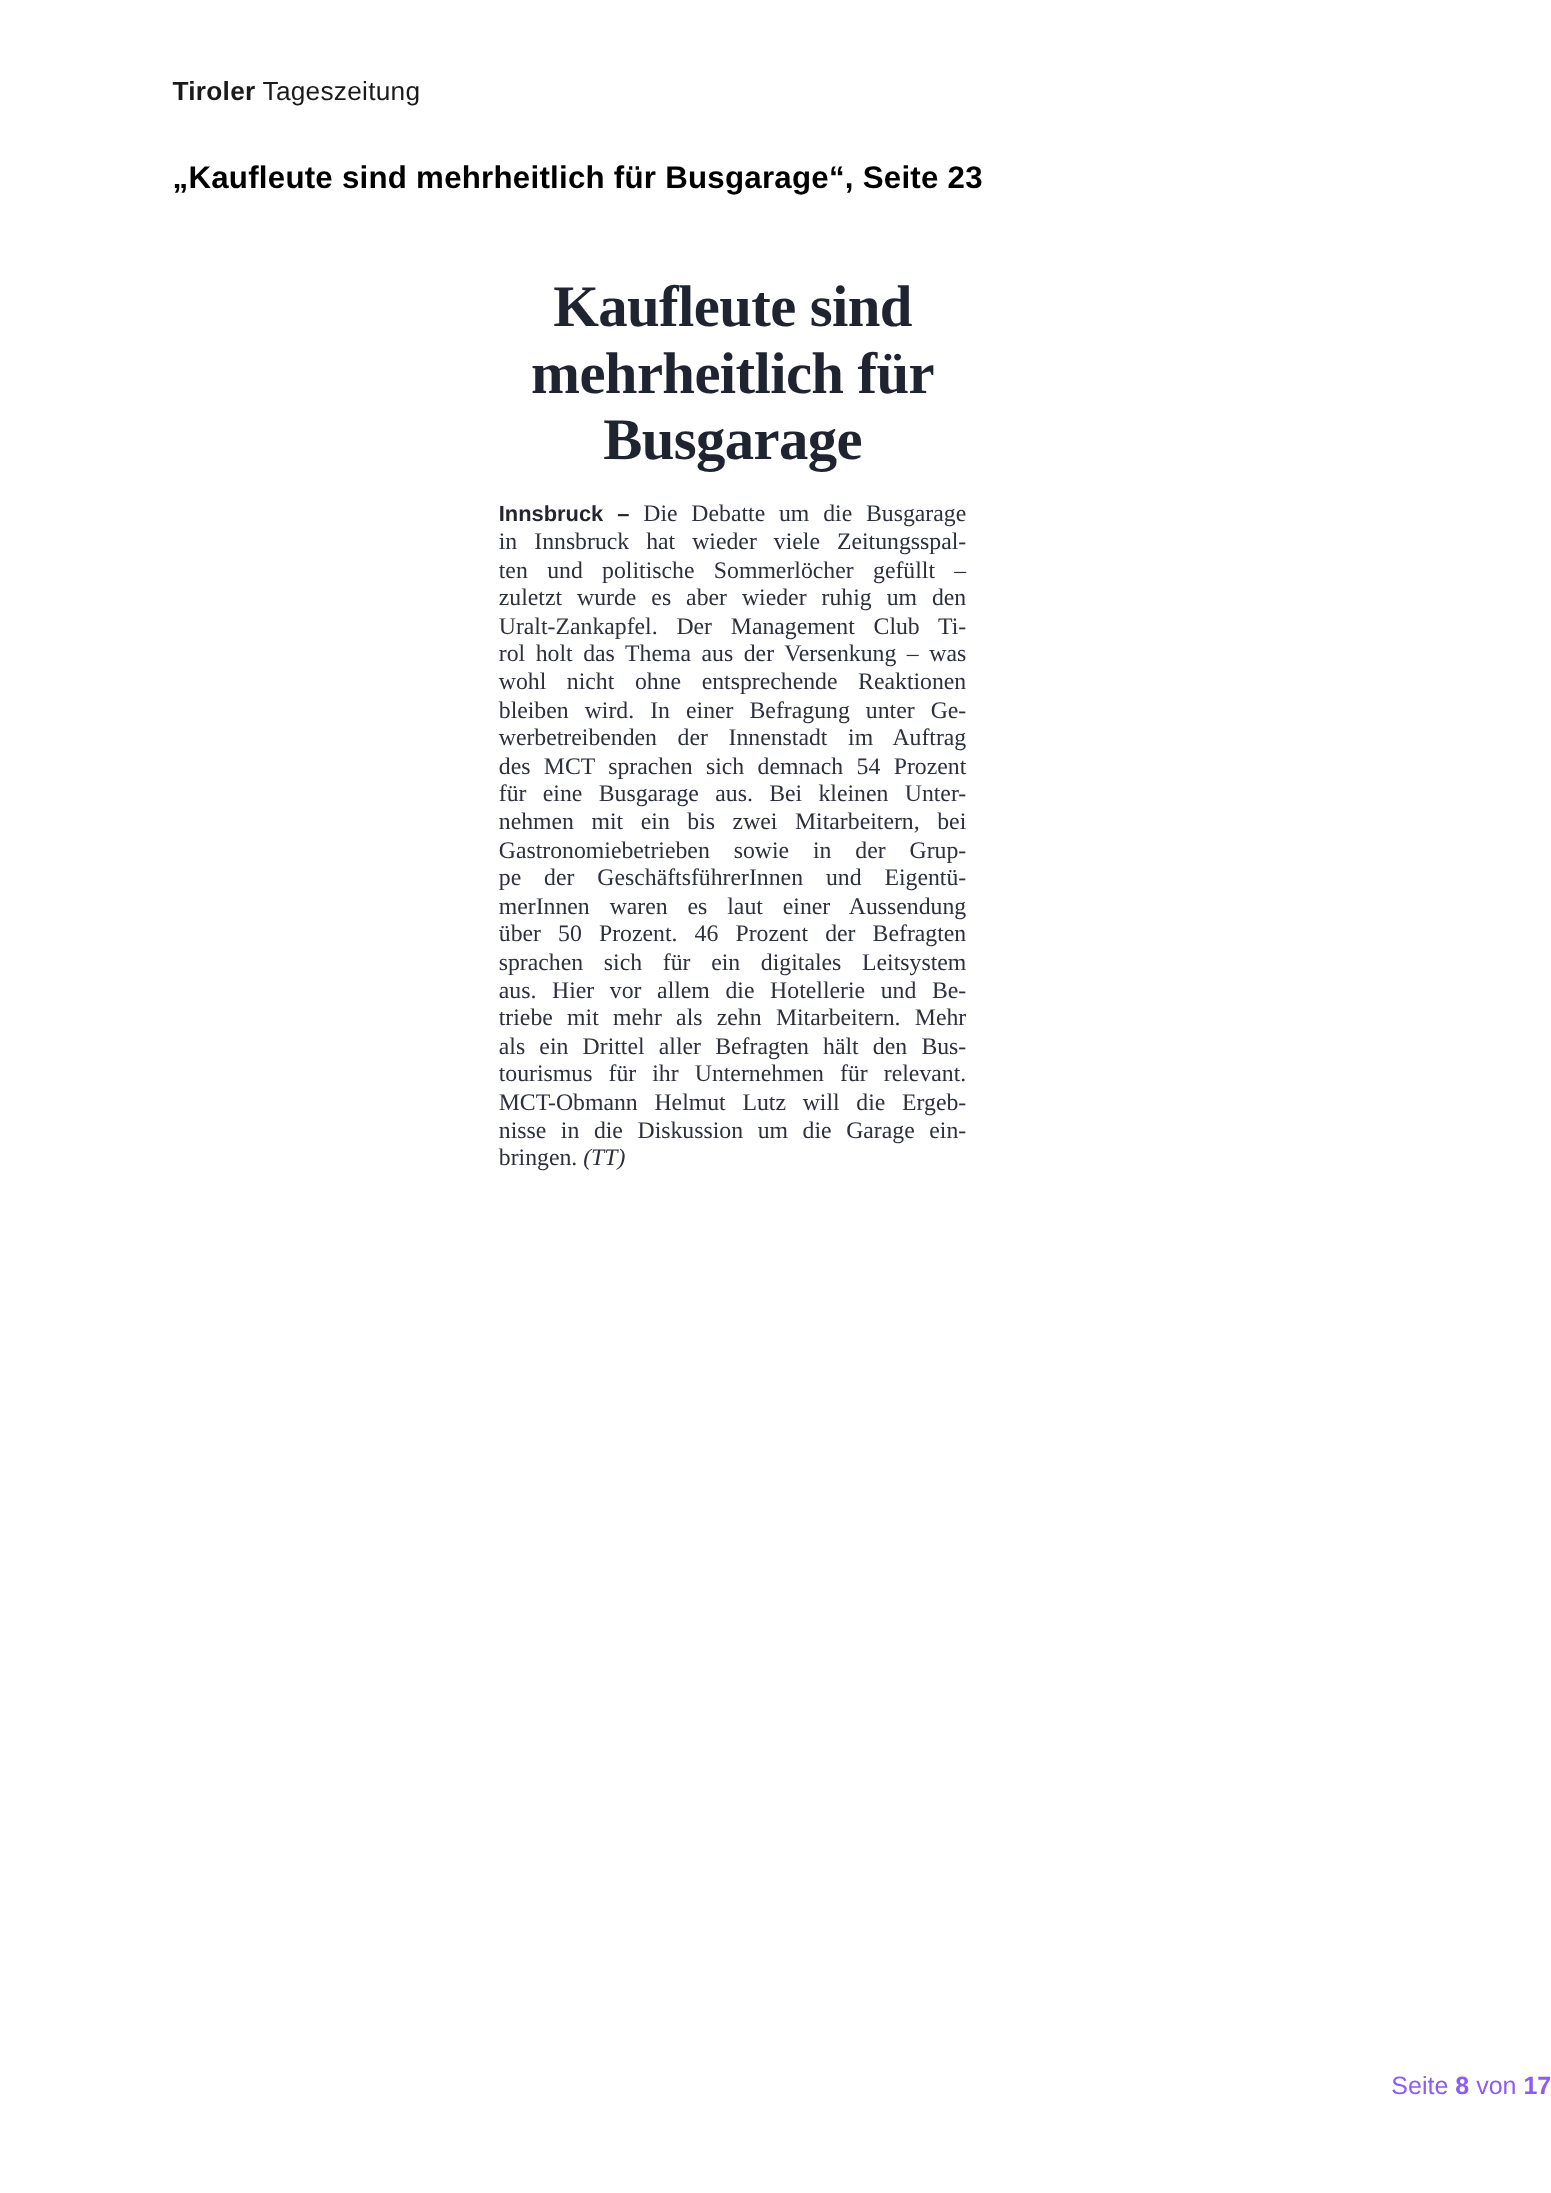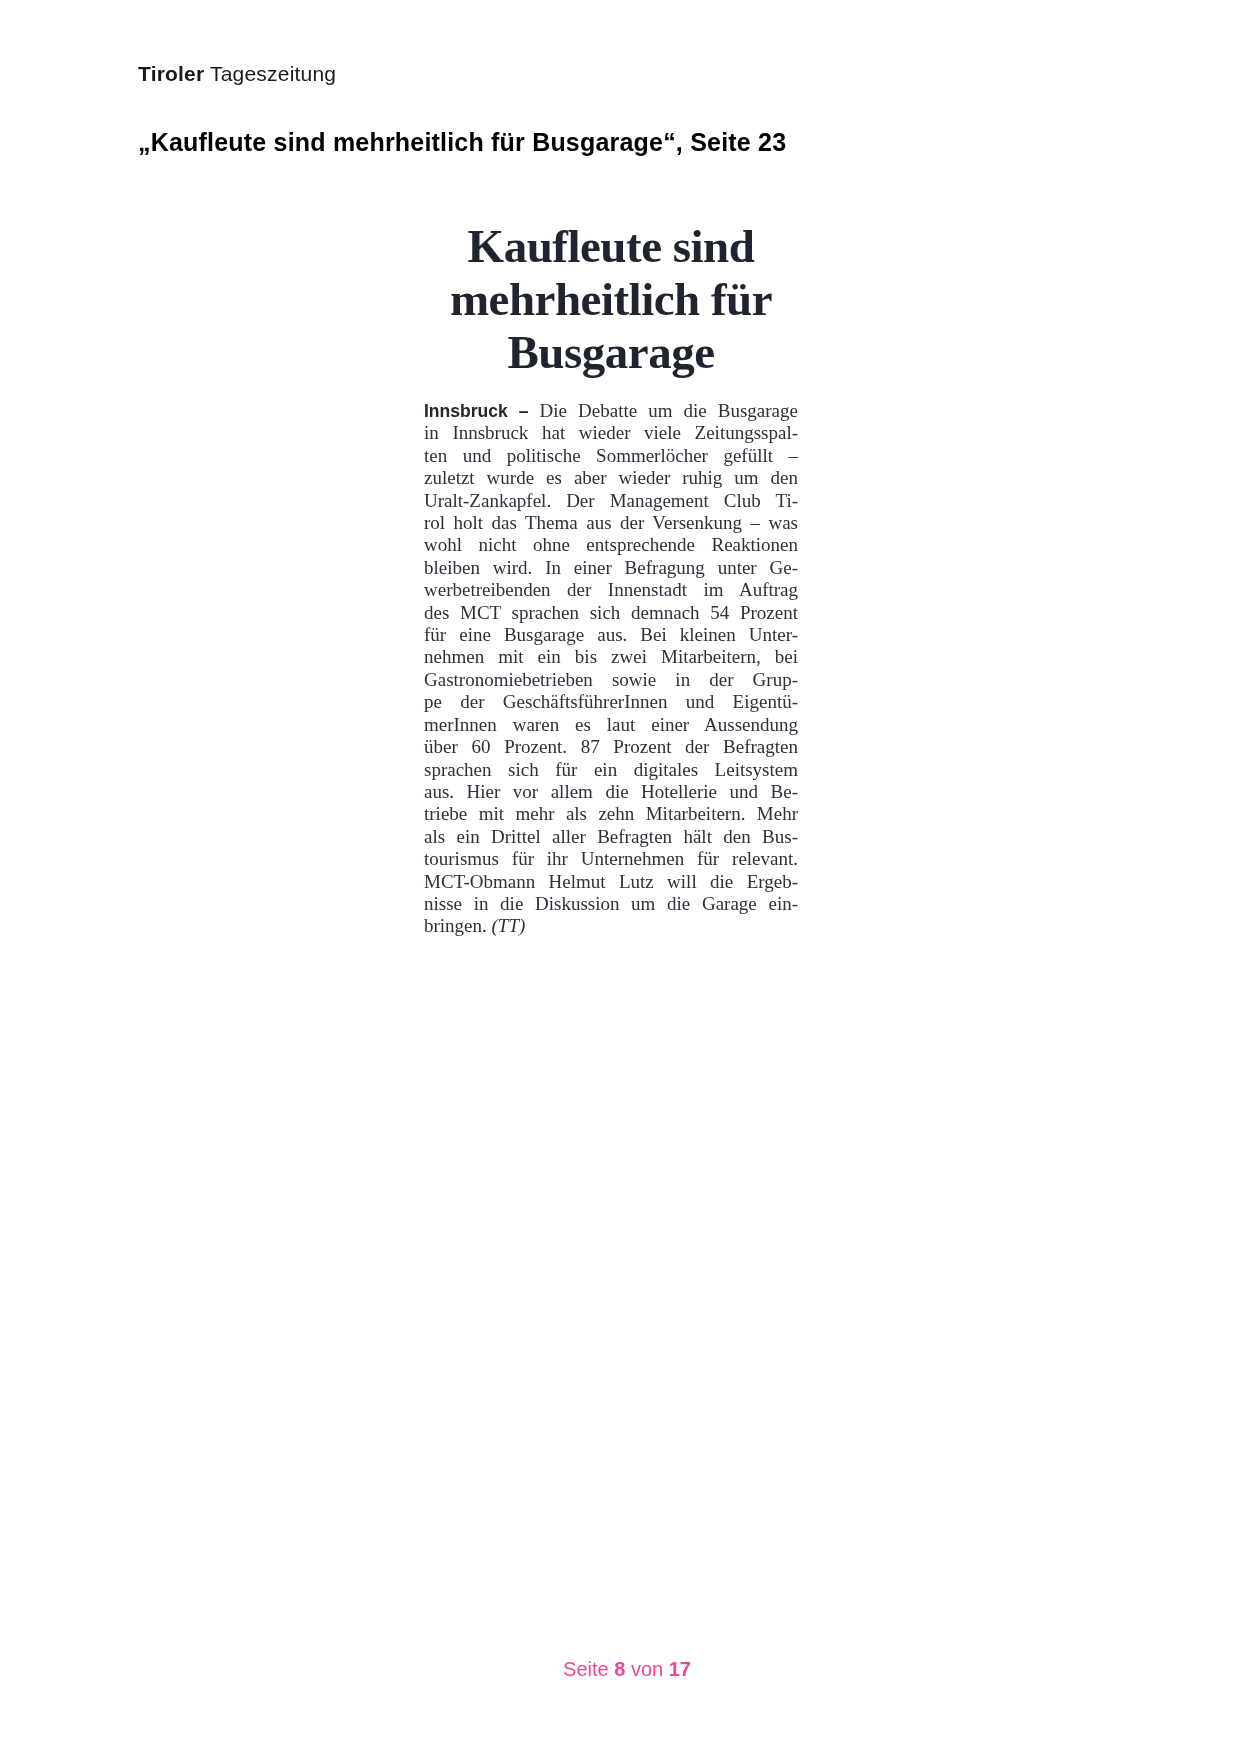--- a/index.html
+++ b/index.html
@@ -29,21 +29,21 @@
     position: absolute;
     left: 138px;
     top: 128px;
     font-size: 25px;
     font-weight: bold;
     color: #000000;
     letter-spacing: 0.2px;
   }
   .clipping {
     position: absolute;
-    left: 424px;
+    left: 399px;
     top: 220px;
     width: 374px;
   }
   .headline {
     font-family: "Liberation Serif", serif;
     font-weight: 700;
     font-size: 47px;
     line-height: 53px;
     text-align: center;
     color: #1f2430;
@@ -69,23 +69,23 @@
     font-weight: bold;
     font-size: 17.5px;
     color: #23262e;
   }
   .signoff { font-style: italic; }
   .doc-footer {
     position: absolute;
     left: 13px;
     right: 0;
     top: 1658px;
-    text-align: center;
+    text-align: right;
     font-size: 20px;
-    color: #ec4899;
+    color: #8b5cf6;
   }
   .doc-footer .num { font-weight: bold; }
 </style>
 </head>
 <body>
 
 <div class="page">
 
   <div class="doc-header">
     <span class="brand-bold">Tiroler</span><span> Tageszeitung</span>
@@ -108,21 +108,21 @@
         <div class="article-line">rol holt das Thema aus der Versenkung – was</div>
         <div class="article-line">wohl nicht ohne entsprechende Reaktionen</div>
         <div class="article-line">bleiben wird. In einer Befragung unter Ge-</div>
         <div class="article-line">werbetreibenden der Innenstadt im Auftrag</div>
         <div class="article-line">des MCT sprachen sich demnach 54 Prozent</div>
         <div class="article-line">für eine Busgarage aus. Bei kleinen Unter-</div>
         <div class="article-line">nehmen mit ein bis zwei Mitarbeitern, bei</div>
         <div class="article-line">Gastronomiebetrieben sowie in der Grup-</div>
         <div class="article-line">pe der GeschäftsführerInnen und Eigentü-</div>
         <div class="article-line">merInnen waren es laut einer Aussendung</div>
-        <div class="article-line">über 60 Prozent. 87 Prozent der Befragten</div>
+        <div class="article-line">über 50 Prozent. 46 Prozent der Befragten</div>
         <div class="article-line">sprachen sich für ein digitales Leitsystem</div>
         <div class="article-line">aus. Hier vor allem die Hotellerie und Be-</div>
         <div class="article-line">triebe mit mehr als zehn Mitarbeitern. Mehr</div>
         <div class="article-line">als ein Drittel aller Befragten hält den Bus-</div>
         <div class="article-line">tourismus für ihr Unternehmen für relevant.</div>
         <div class="article-line">MCT-Obmann Helmut Lutz will die Ergeb-</div>
         <div class="article-line">nisse in die Diskussion um die Garage ein-</div>
         <div class="article-line last-line">bringen. <em class="signoff">(TT)</em></div>
       </div>
   </div>

